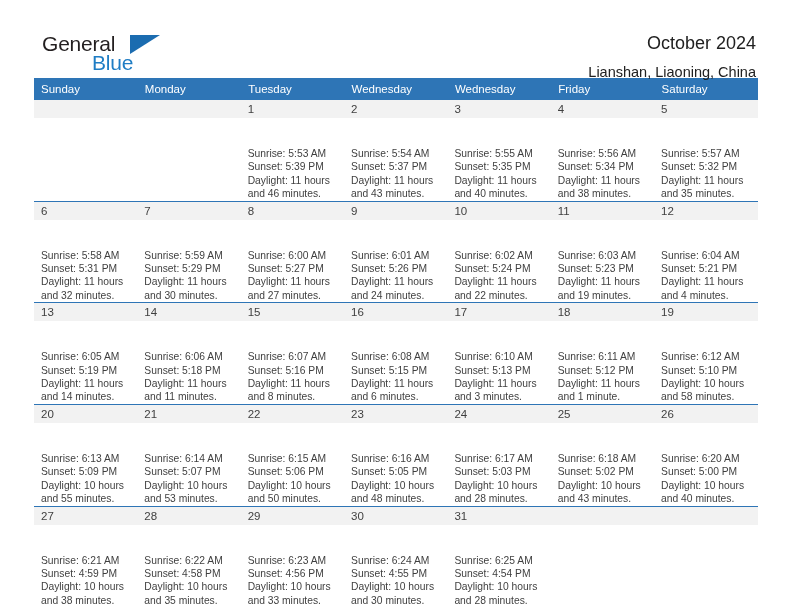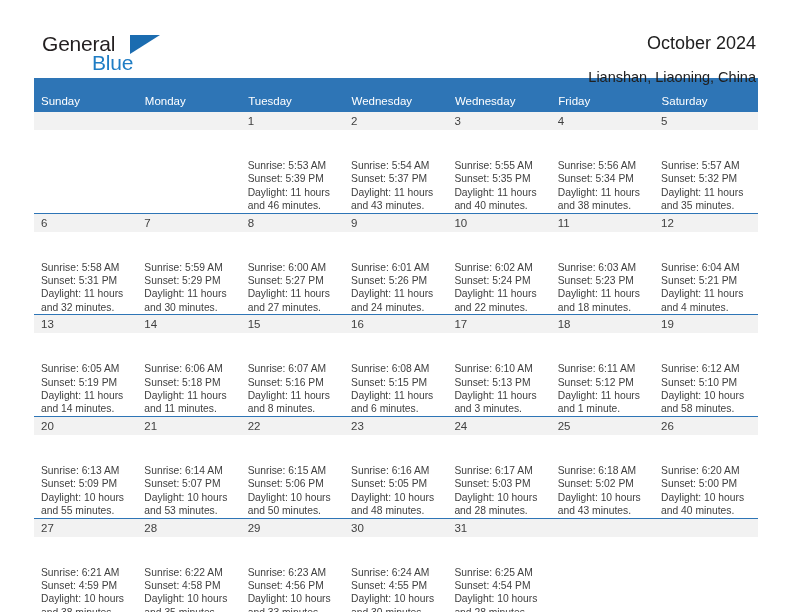--- a/index.html
+++ b/index.html
@@ -46,37 +46,37 @@
   .cal-title {
     font-size: 18px;
     color: #212121;
     font-weight: normal;
     line-height: 30px;
   }
   .cal-sub {
     font-size: 14.5px;
     color: #212121;
     line-height: 22px;
-    margin-top: 8px;
+    margin-top: 3px;
   }
 
   
   .cal {
     margin: 0 34px;
     width: 724px;
     border-collapse: collapse;
     table-layout: fixed;
   }
   .cal th {
     background: #2e75b6;
     color: #ffffff;
     font-size: 11.5px;
     font-weight: normal;
     text-align: left;
-    padding: 17px 0 5px 7px;
+    padding: 5px 0 5px 7px;
     height: 21px;
     border-right: 1px solid #2e75b6;
   }
   .cal td {
     vertical-align: top;
     padding: 0;
     height: 90px;
     border-top: 1px solid #2e75b6;
     background: #ffffff;
   }
@@ -240,21 +240,21 @@
               <div>Daylight: 11 hours</div>
               <div>and 22 minutes.</div>
             </div>
           </td>
           <td>
             <div class="daynum">11</div>
             <div class="info">
               <div>Sunrise: 6:03 AM</div>
               <div>Sunset: 5:23 PM</div>
               <div>Daylight: 11 hours</div>
-              <div>and 18 minutes.</div>
+              <div>and 19 minutes.</div>
             </div>
           </td>
           <td>
             <div class="daynum">12</div>
             <div class="info">
               <div>Sunrise: 6:04 AM</div>
               <div>Sunset: 5:21 PM</div>
               <div>Daylight: 11 hours</div>
               <div>and 4 minutes.</div>
             </div>

